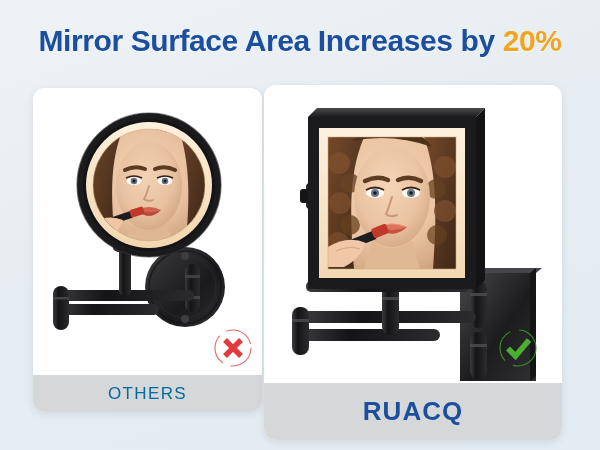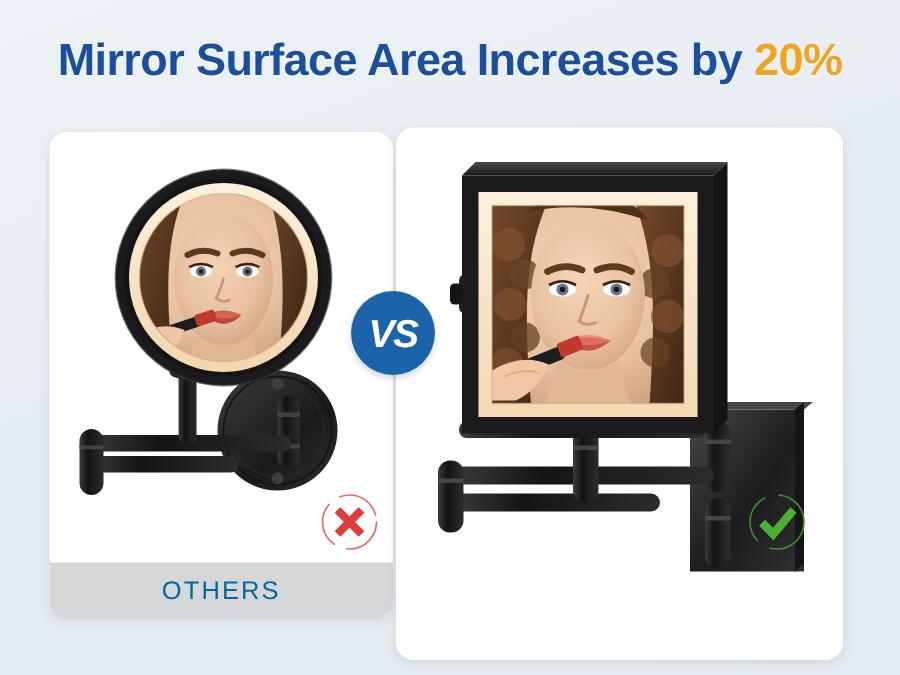--- a/index.html
+++ b/index.html
@@ -269,20 +269,23 @@
           <path d="M98 138 q18 12 36 0 l6 15 h-48 z" fill="#dfb795"></path>
         </g>
 
         <circle cx="116" cy="97" r="56" fill="none" stroke="#cfa97f" stroke-width="1" opacity="0.5"></circle>
       </g>
     </svg>
   </div>
 
   <div class="card card-right">
     <div class="card-body"></div>
+    <div class="footer">
+      <span class="footer-label-brand">RUACQ</span>
+    </div>
   </div>
 
   <div class="prod prod-right">
     <svg width="298" height="300" viewBox="0 0 298 300" xmlns="http://www.w3.org/2000/svg">
       <defs>
         <clipPath id="sqPhotoClip">
           <rect x="64" y="52" width="128" height="132" rx="1"></rect>
         </clipPath>
         <radialGradient id="skinR" cx="45%" cy="38%" r="78%">
           <stop offset="0%" stop-color="#f5d5b7"></stop>
@@ -407,23 +410,20 @@
           <path d="M72 166 q14 -6 24 -2" stroke="#d9ab88" stroke-width="1.2" fill="none"></path>
 
           <path d="M108 156 q20 14 40 0 l8 28 h-56 z" fill="#e0b894"></path>
         </g>
 
         <rect x="64" y="52" width="128" height="132" fill="none" stroke="#cfa87e" stroke-width="1" opacity="0.55"></rect>
       </g>
     </svg>
   </div>
 
-  <div class="vs-badge">
-    <span>VS</span>
-  </div>
 
   <div class="verdict verdict-x">
     <svg width="42" height="42" viewBox="0 0 42 42" xmlns="http://www.w3.org/2000/svg">
       <circle cx="21" cy="21" r="18" fill="none" stroke="#e05050" stroke-width="1.1" stroke-dasharray="30 9" stroke-linecap="round" opacity="0.85"></circle>
       <path d="M13 13 L29 29 M29 13 L13 29" stroke="#e03c3c" stroke-width="5.4" stroke-linecap="butt"></path>
     </svg>
   </div>
 
   <div class="verdict verdict-c">
     <svg width="42" height="42" viewBox="0 0 42 42" xmlns="http://www.w3.org/2000/svg">

